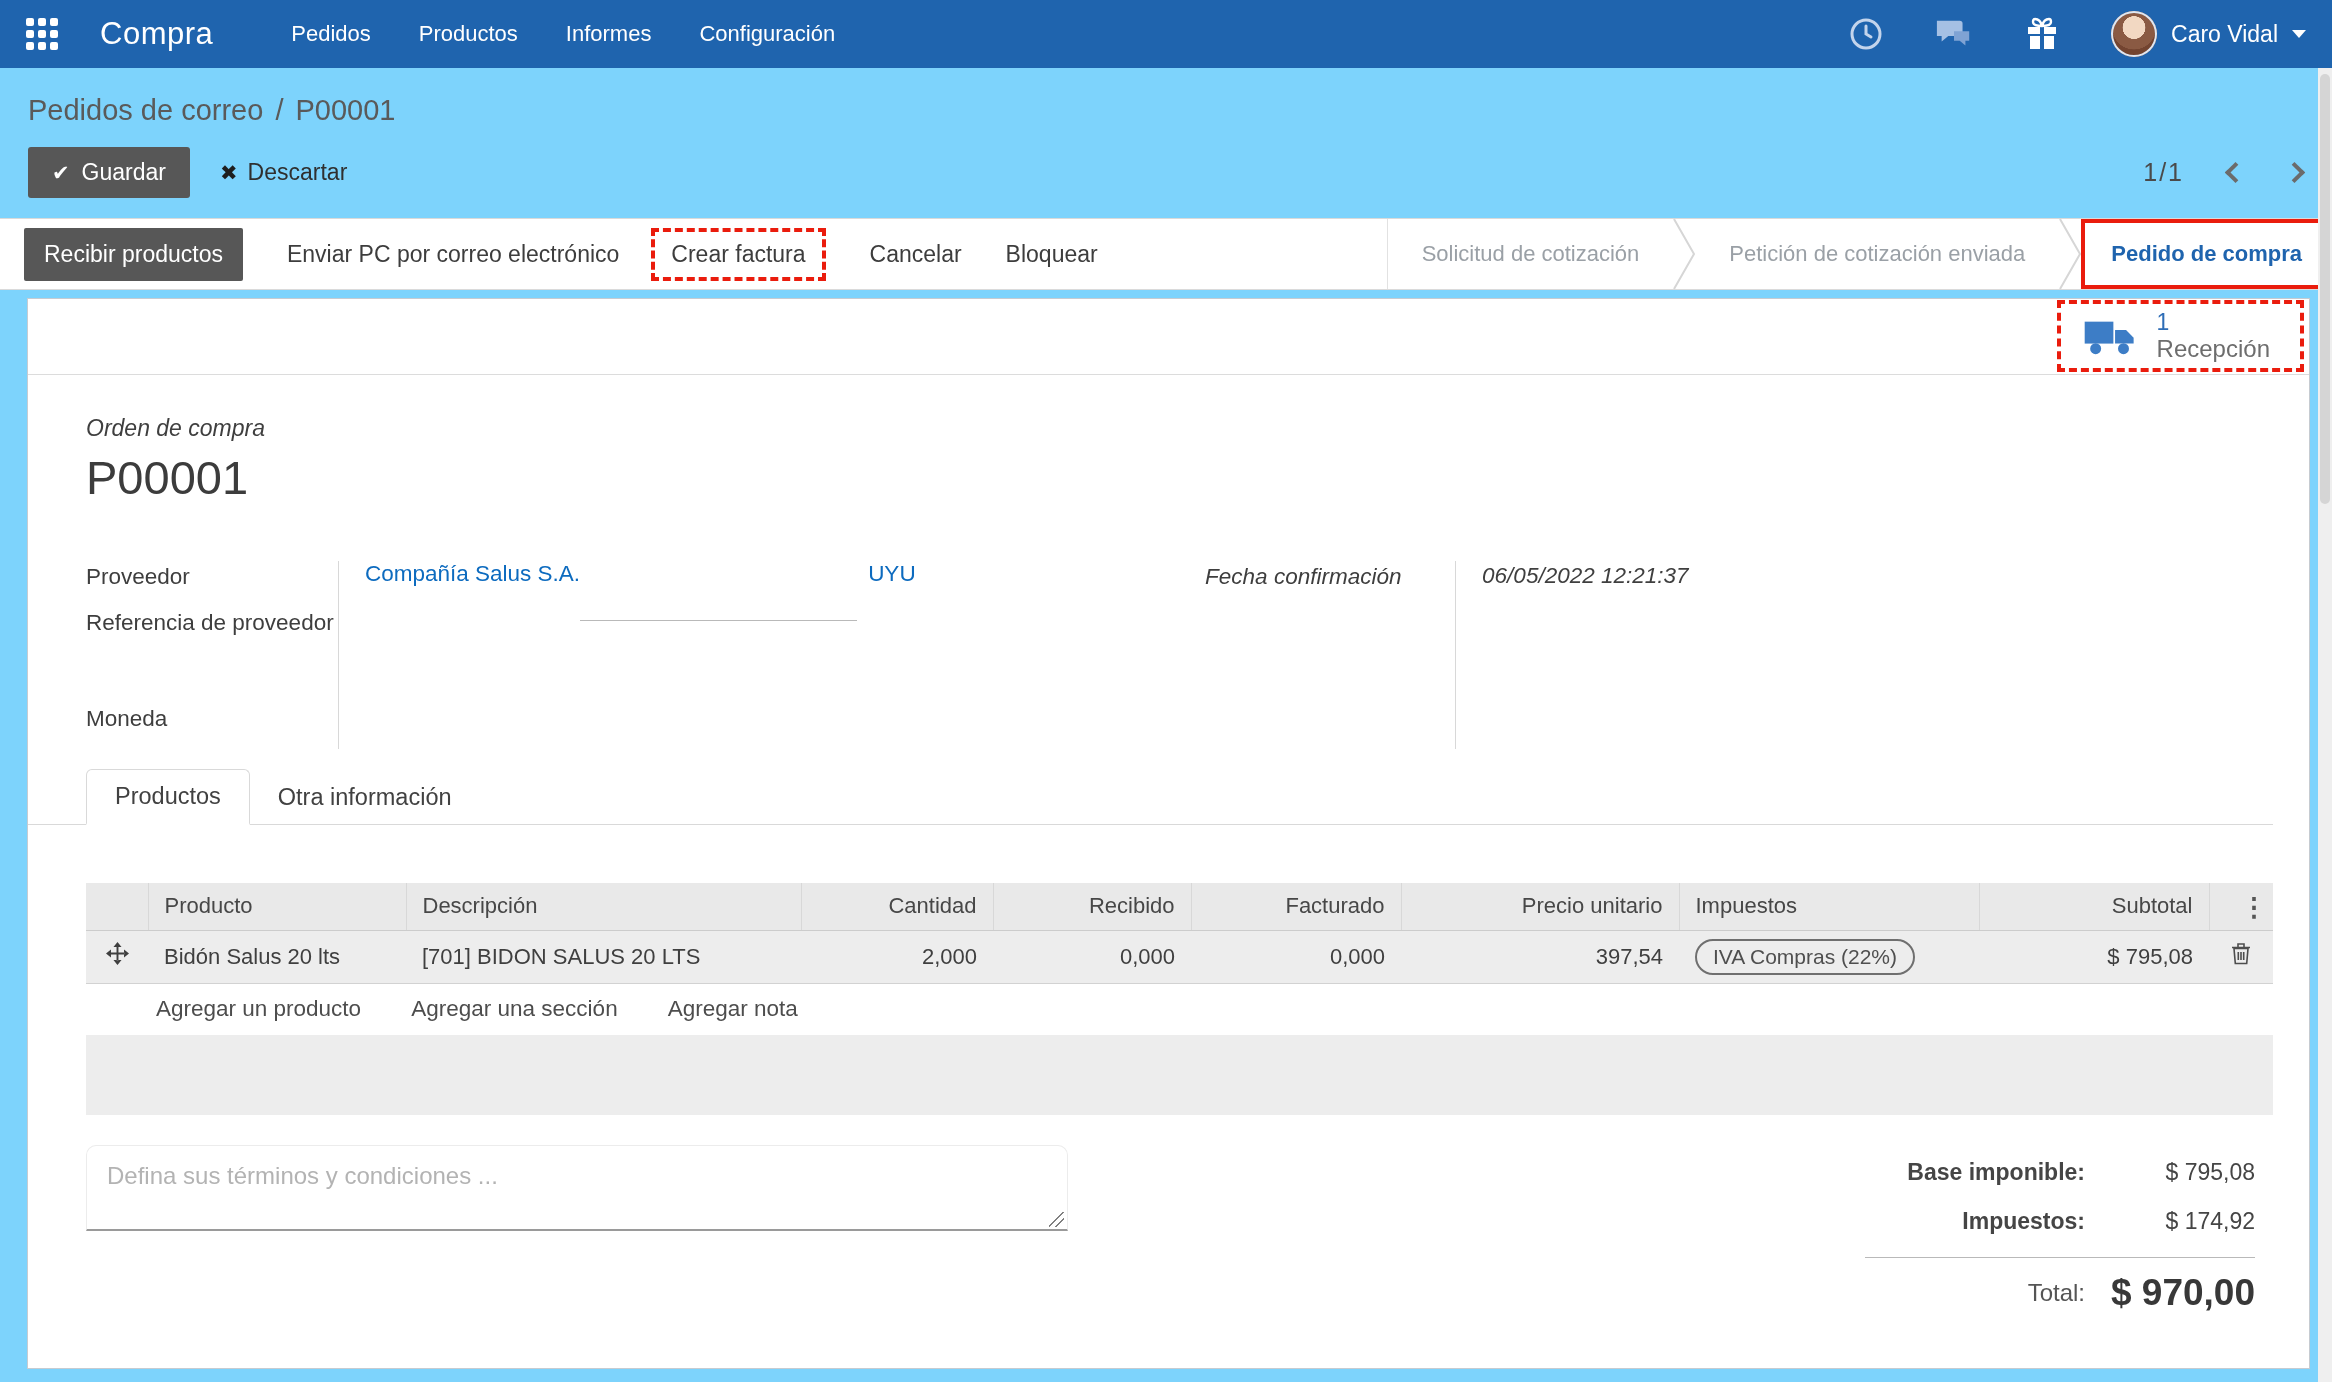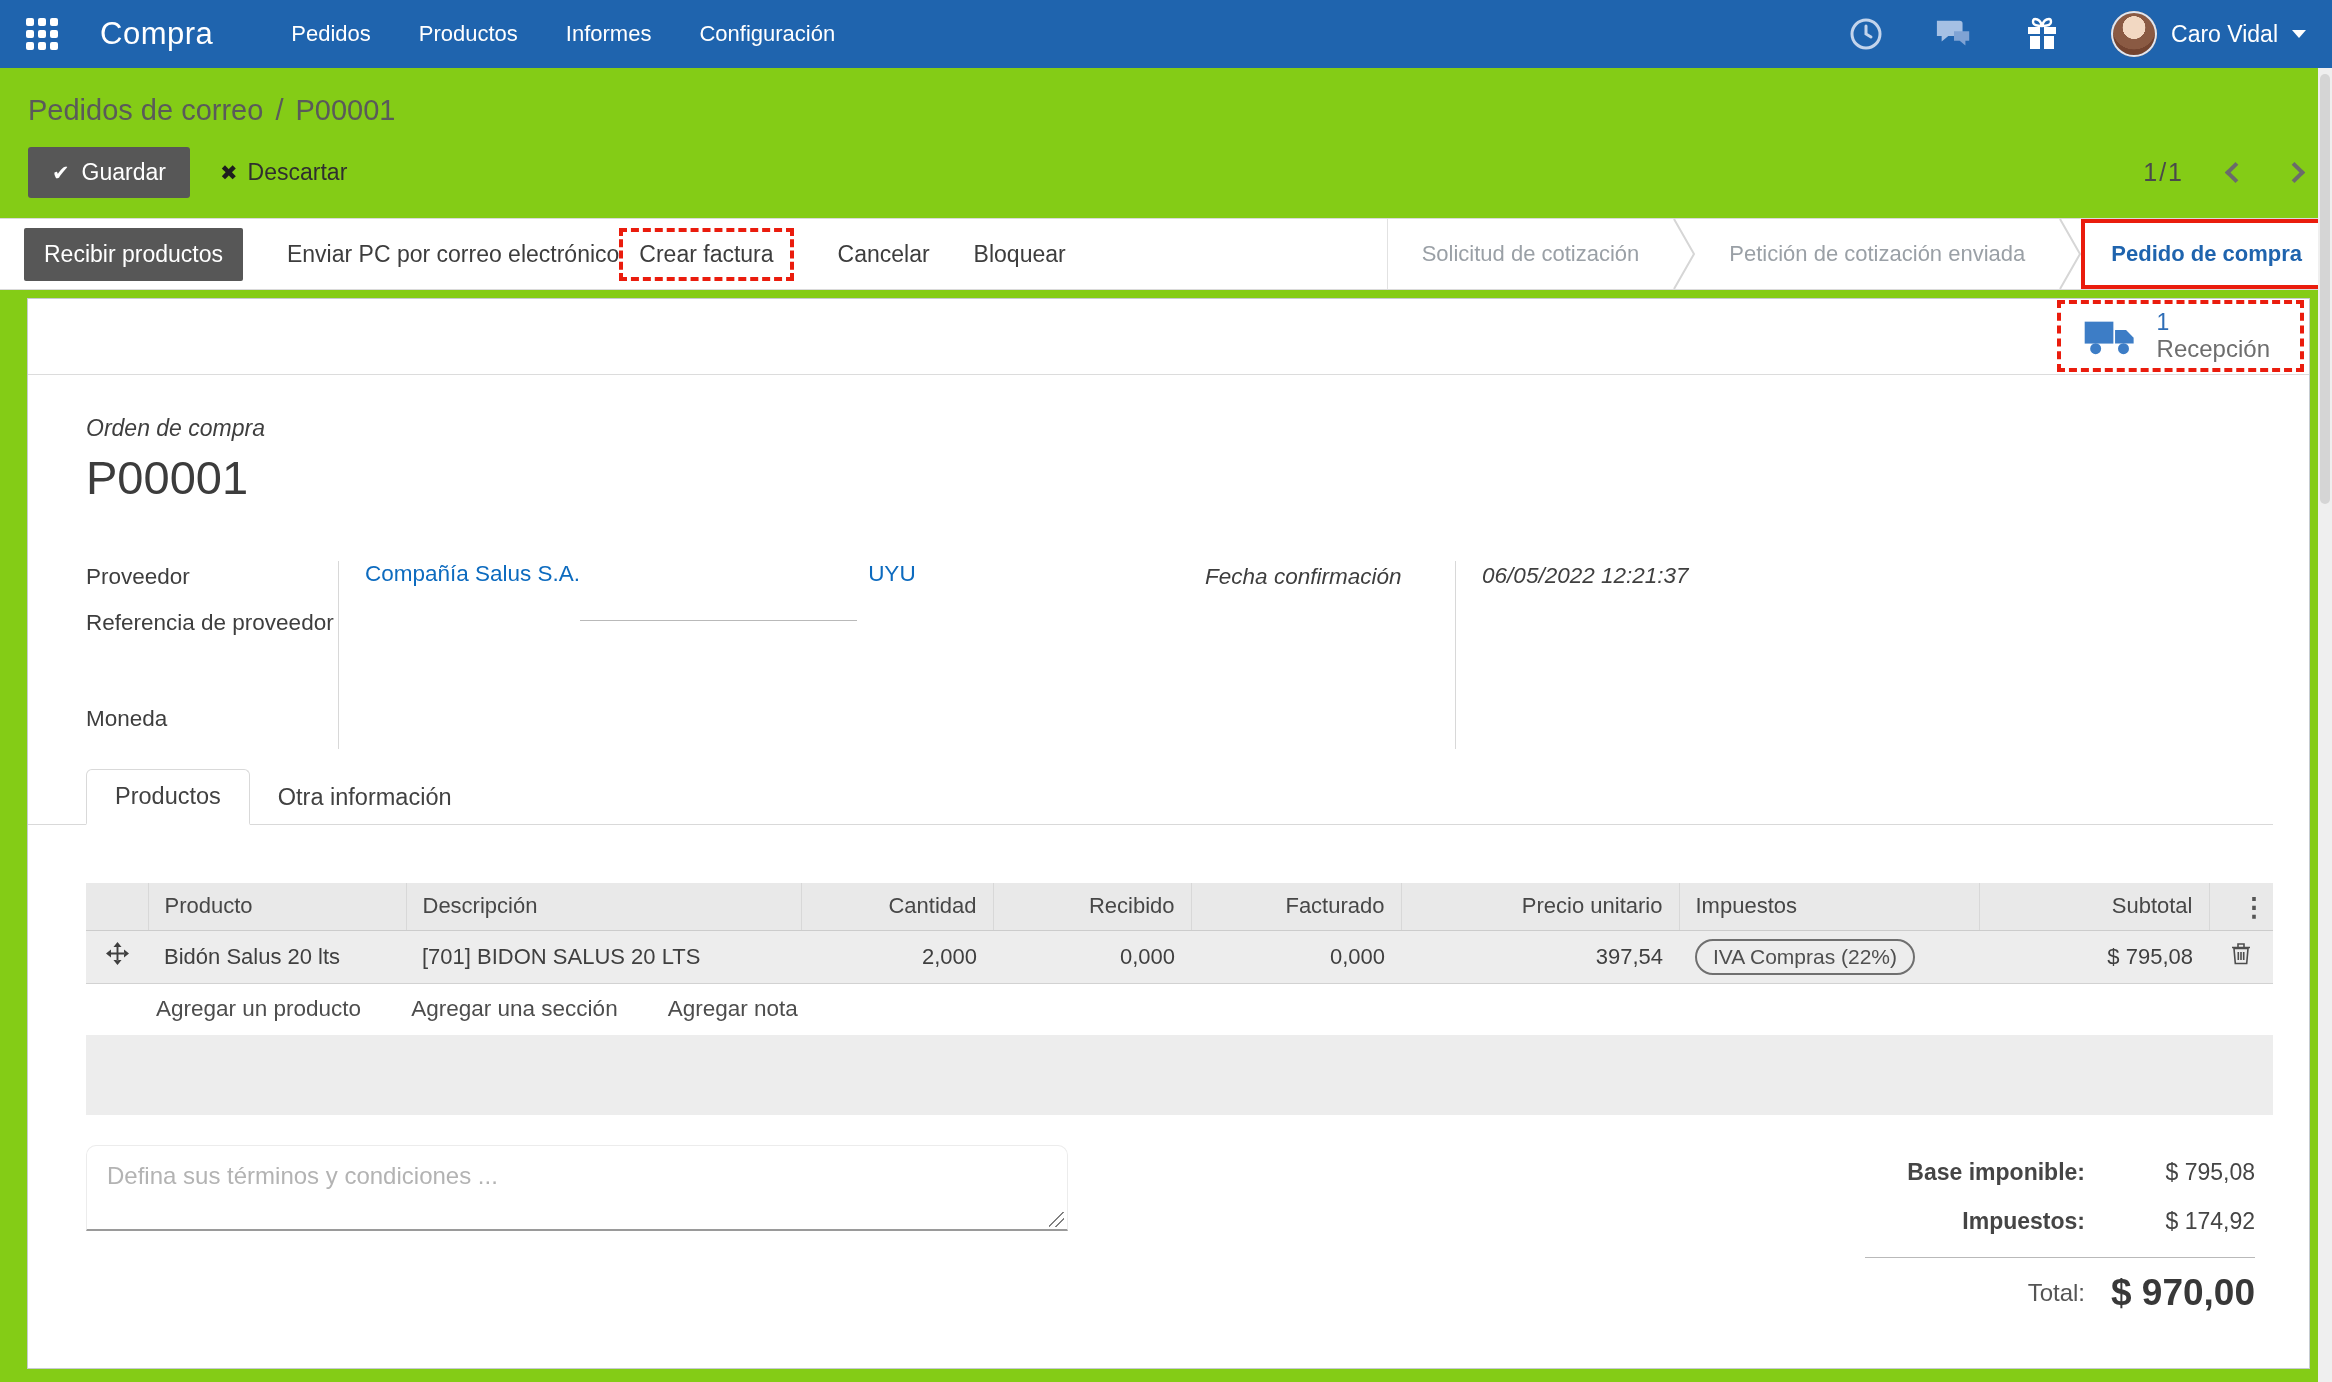--- a/index.html
+++ b/index.html
@@ -6,21 +6,21 @@
     --blue:#1f64ae;
     --link:#0d6bbf;
     --red:#ea1c0d;
     --darkbtn:#575757;
     --text:#434343;
     --muted:#9aa0a6;
     --border:#d9d9d9;
   }
   *{box-sizing:border-box;margin:0;padding:0;font-family:"Liberation Sans",sans-serif;}
   html,body{background:#e9eaec;}
-  #app{position:relative;width:2332px;height:1382px;background:#84cc16;overflow:hidden;}
+  #app{position:relative;width:2332px;height:1382px;background:#7dd3fc;overflow:hidden;}
 
   
   .navbar{height:68px;background:var(--blue);display:flex;align-items:center;padding:0 26px;color:#fff;}
   .apps-grid{display:grid;grid-template-columns:repeat(3,8px);grid-template-rows:repeat(3,8px);gap:4px;cursor:pointer;}
   .apps-grid span{width:8px;height:8px;background:#fff;border-radius:2px;}
   .brand{font-size:31px;font-weight:500;letter-spacing:.5px;margin-left:42px;cursor:pointer;}
   .nav-menu{display:flex;gap:48px;margin-left:78px;}
   .nav-menu div{font-size:22px;font-weight:500;cursor:pointer;}
   .nav-right{margin-left:auto;display:flex;align-items:center;gap:50px;}
   .nav-ico{width:38px;height:38px;display:flex;align-items:center;justify-content:center;cursor:pointer;}
@@ -42,21 +42,21 @@
   .pager{margin-left:auto;display:flex;align-items:center;gap:44px;color:#4a4a4a;}
   .pager .count{font-size:25px;letter-spacing:2px;}
   .chev{display:inline-block;width:15px;height:15px;border-style:solid;border-color:#6b6b6b;border-width:4px 4px 0 0;cursor:pointer;}
   .chev.left{transform:rotate(-135deg);} .chev.right{transform:rotate(45deg);}
 
   
   .statusbar{height:72px;background:#fff;border-top:1px solid #dadada;border-bottom:1px solid #dadada;
     display:flex;align-items:center;padding-left:24px;}
   .sb-dark{background:var(--darkbtn);color:#fff;font-size:23px;border:none;border-radius:2px;padding:13px 20px;cursor:pointer;}
   .sb-plain{font-size:23px;color:#3d3d3d;background:none;border:none;margin-left:44px;cursor:pointer;}
-  .sb-dashed{border:4px dashed var(--red);padding:9px 16px;}
+  .sb-dashed{border:4px dashed var(--red);padding:9px 16px;margin-left:32px;}
   .sb-dashed button{font-size:23px;color:#3d3d3d;background:none;border:none;cursor:pointer;}
   .steps{margin-left:auto;height:100%;display:flex;align-items:stretch;border-left:1px solid #e2e2e2;}
   .step{display:flex;align-items:center;padding:0 34px;font-size:22px;color:var(--muted);cursor:pointer;}
   .step-sep{align-self:center;}
   .step.active{border:4px solid var(--red);color:var(--blue);font-weight:700;padding:0 26px;}
 
   
   .sheet{position:relative;margin:8px 0 0 27px;width:2283px;height:1071px;background:#fff;border:1px solid #c6cbd1;}
   .smart-row{height:76px;border-bottom:1px solid #dcdcdc;display:flex;justify-content:flex-end;}
   .smart-dashed{border:4px dashed var(--red);margin:1px 5px 0 0;height:72px;}

